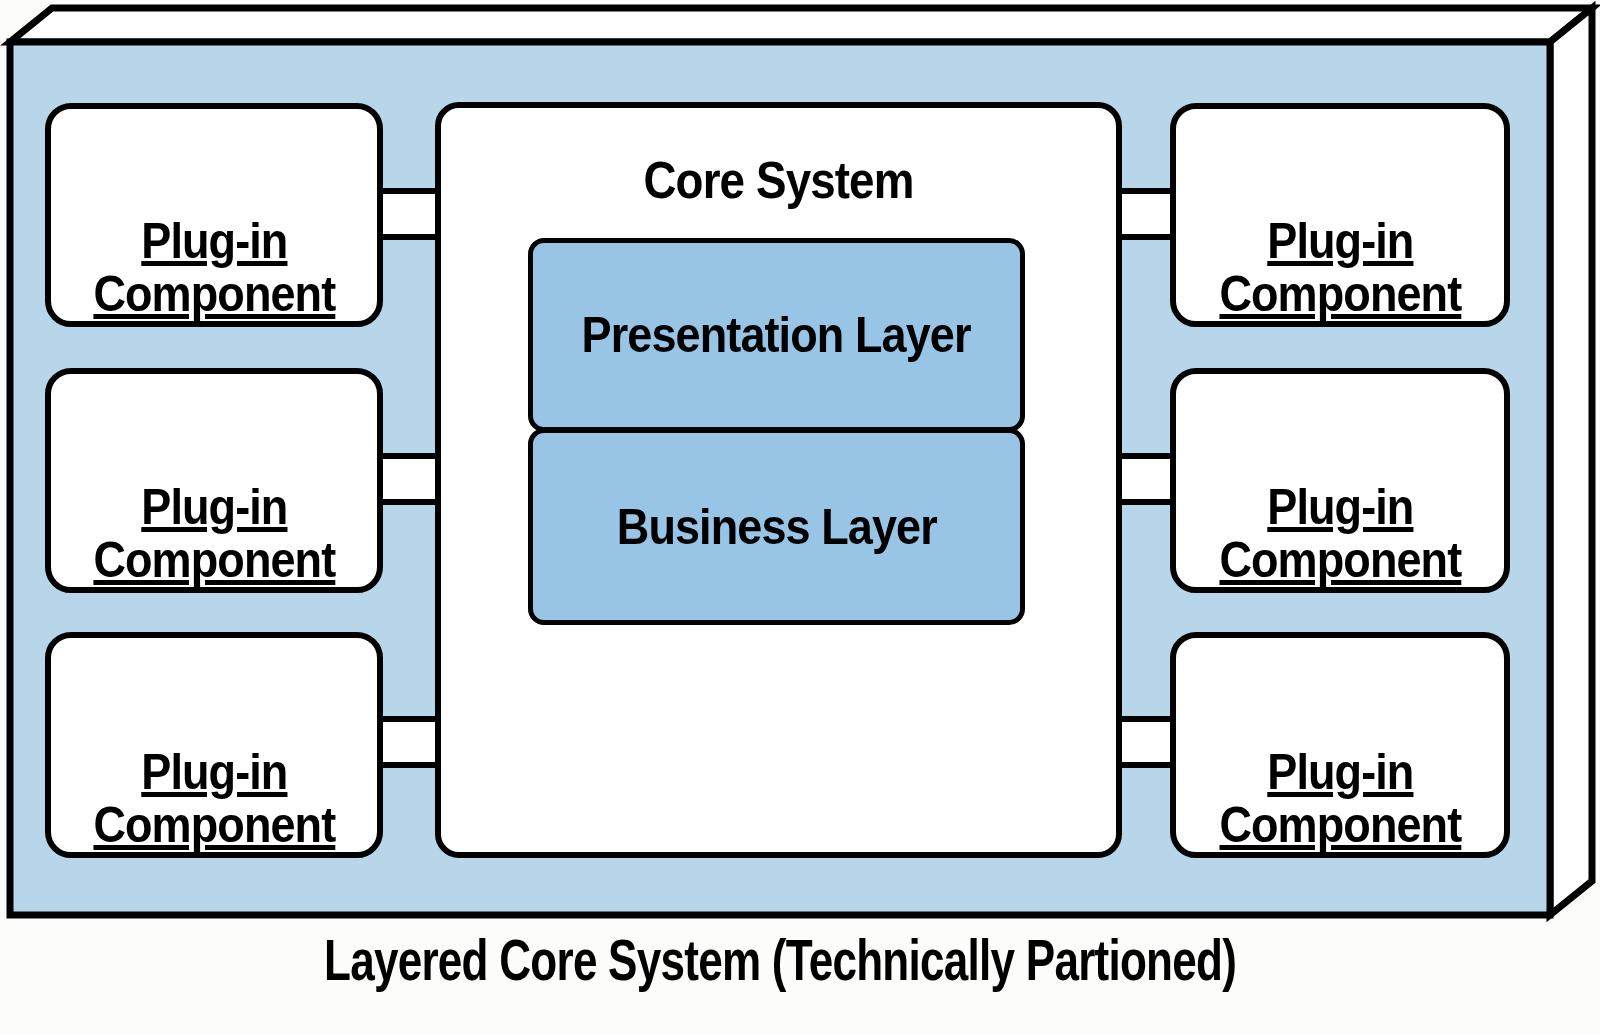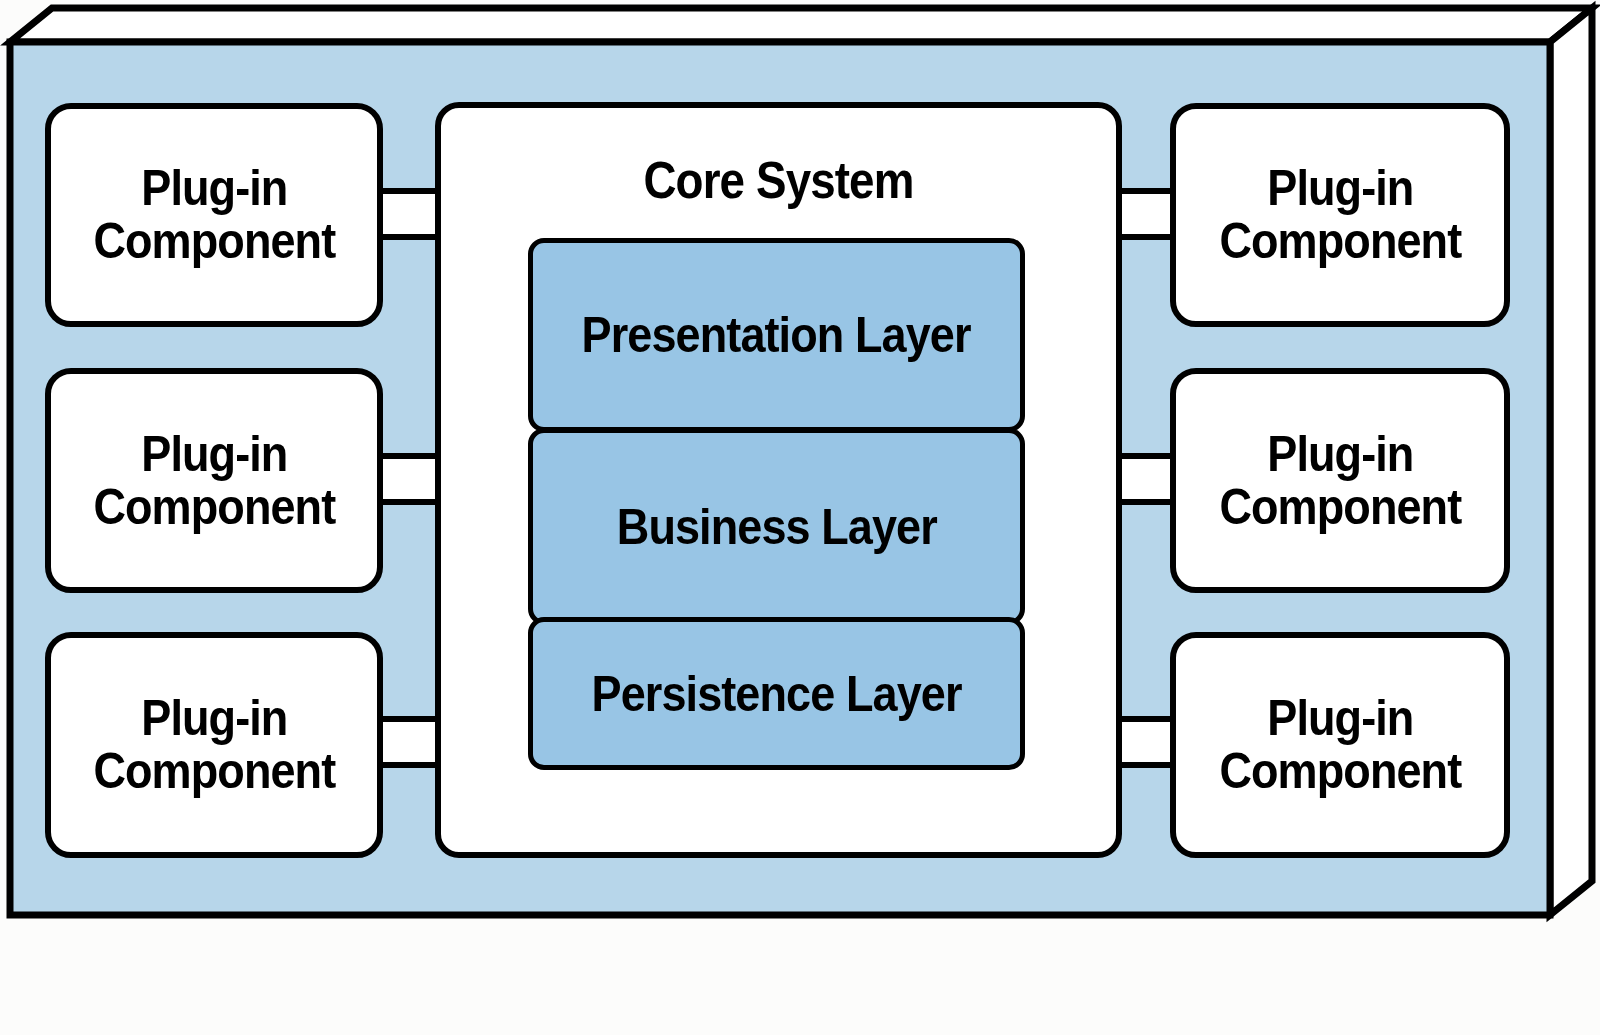--- a/index.html
+++ b/index.html
@@ -20,23 +20,24 @@
     left: 0; top: 0;
     width: 1600px; height: 1035px;
   }
   .box {
     position: absolute;
     box-sizing: border-box;
     background: #ffffff;
     border: 6px solid #000;
     border-radius: 26px;
     display: flex;
-    align-items: center;
+    align-items: flex-end;
     justify-content: center;
     text-align: center;
+    text-decoration: underline;
   }
   .plugin-box { width: 338px; }
   .plugin-left  { left: 45px; }
   .plugin-right { left: 1170px; width: 340px; }
   .row1 { top: 103px; height: 224px; }
   .row2 { top: 368px; height: 225px; }
   .row3 { top: 632px; height: 226px; }
   .plugin-label {
     font-size: 50px;
     font-weight: 700;
@@ -189,18 +190,18 @@
   <div class="core-title">
     <span class="condense">Core System</span>
   </div>
 
   <div class="layer-box layer1">
     <div class="layer-label">Presentation Layer</div>
   </div>
   <div class="layer-box layer2">
     <div class="layer-label">Business Layer</div>
   </div>
-  <div class="layer-box layer3">
-    <div class="layer-label">Persistence Layer</div>
-  </div>
-
+
+  <div class="caption">
+    <span class="condense">Layered Core System (Technically Partioned)</span>
+  </div>
 
 </div>
 
 </body></html>

